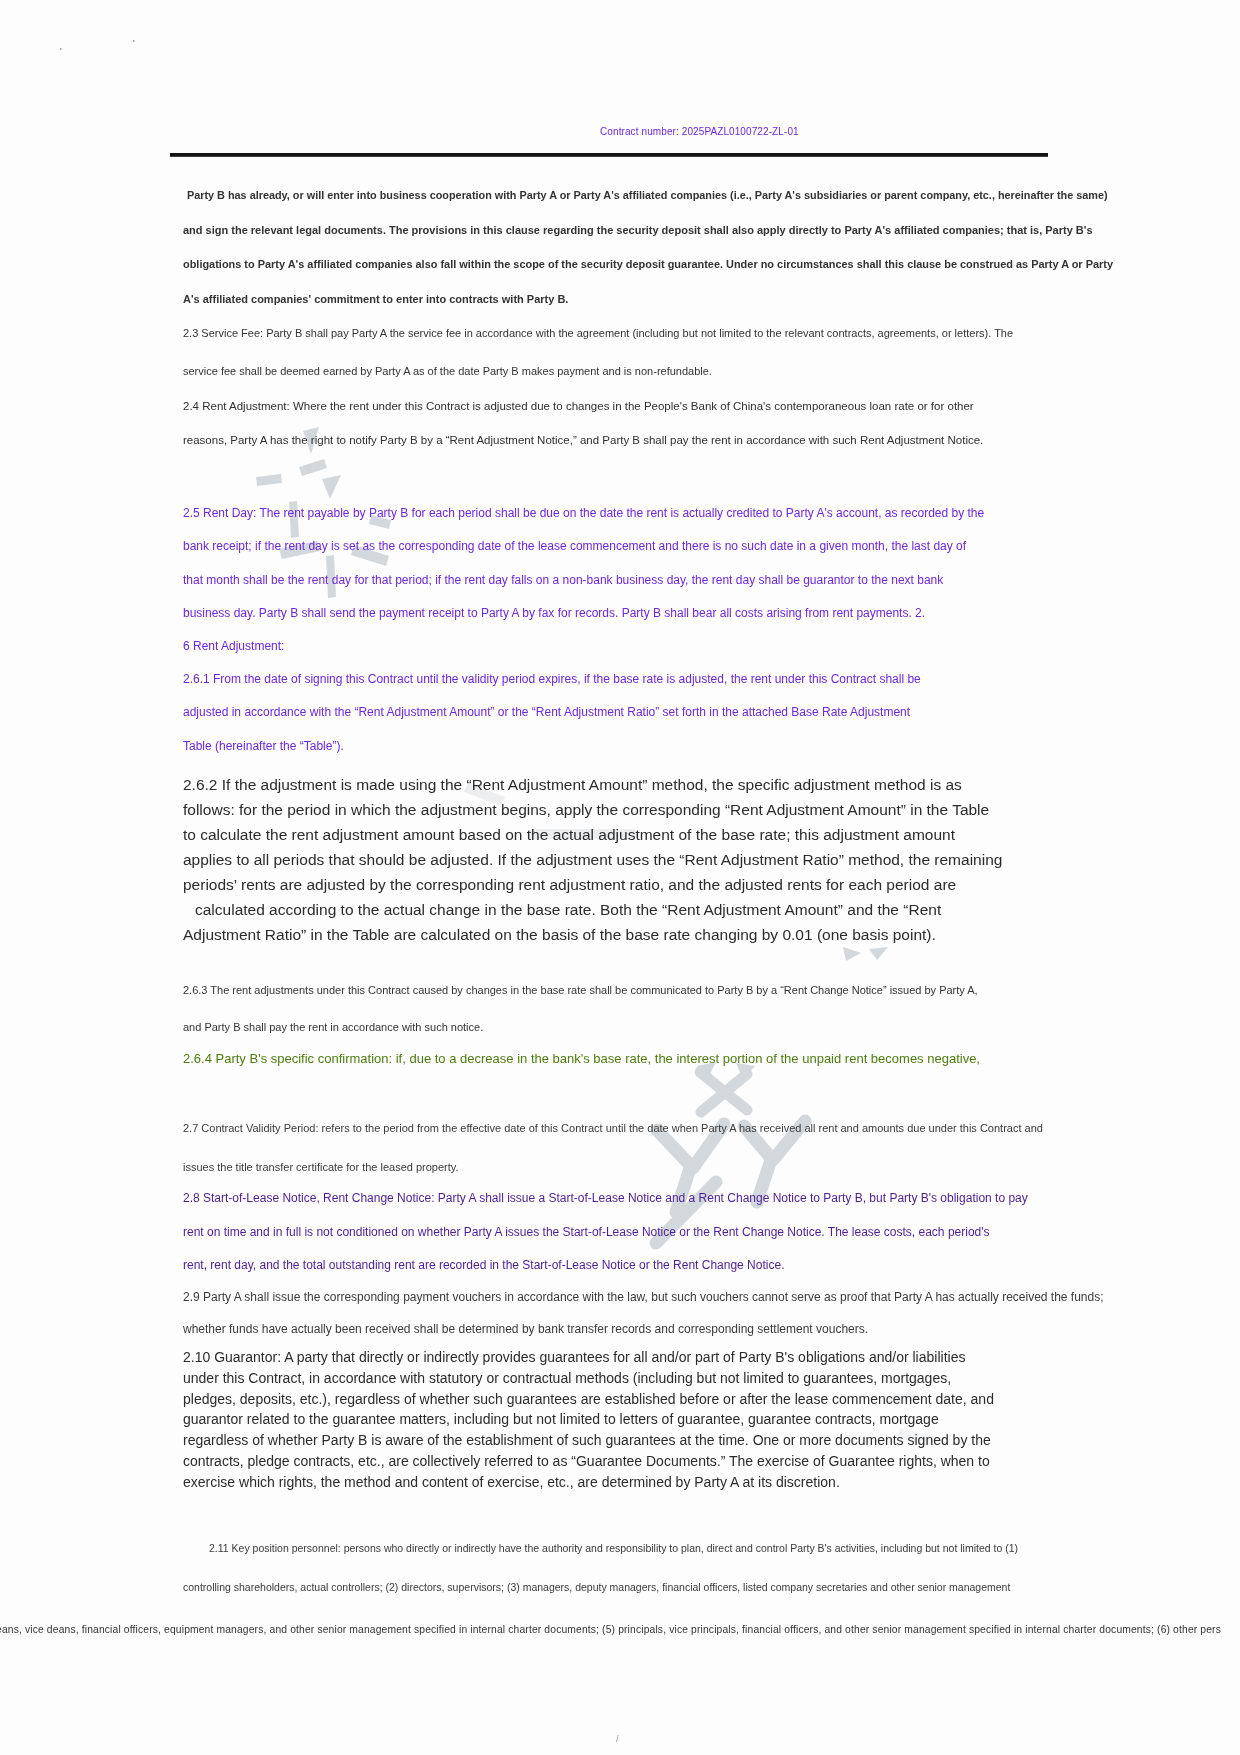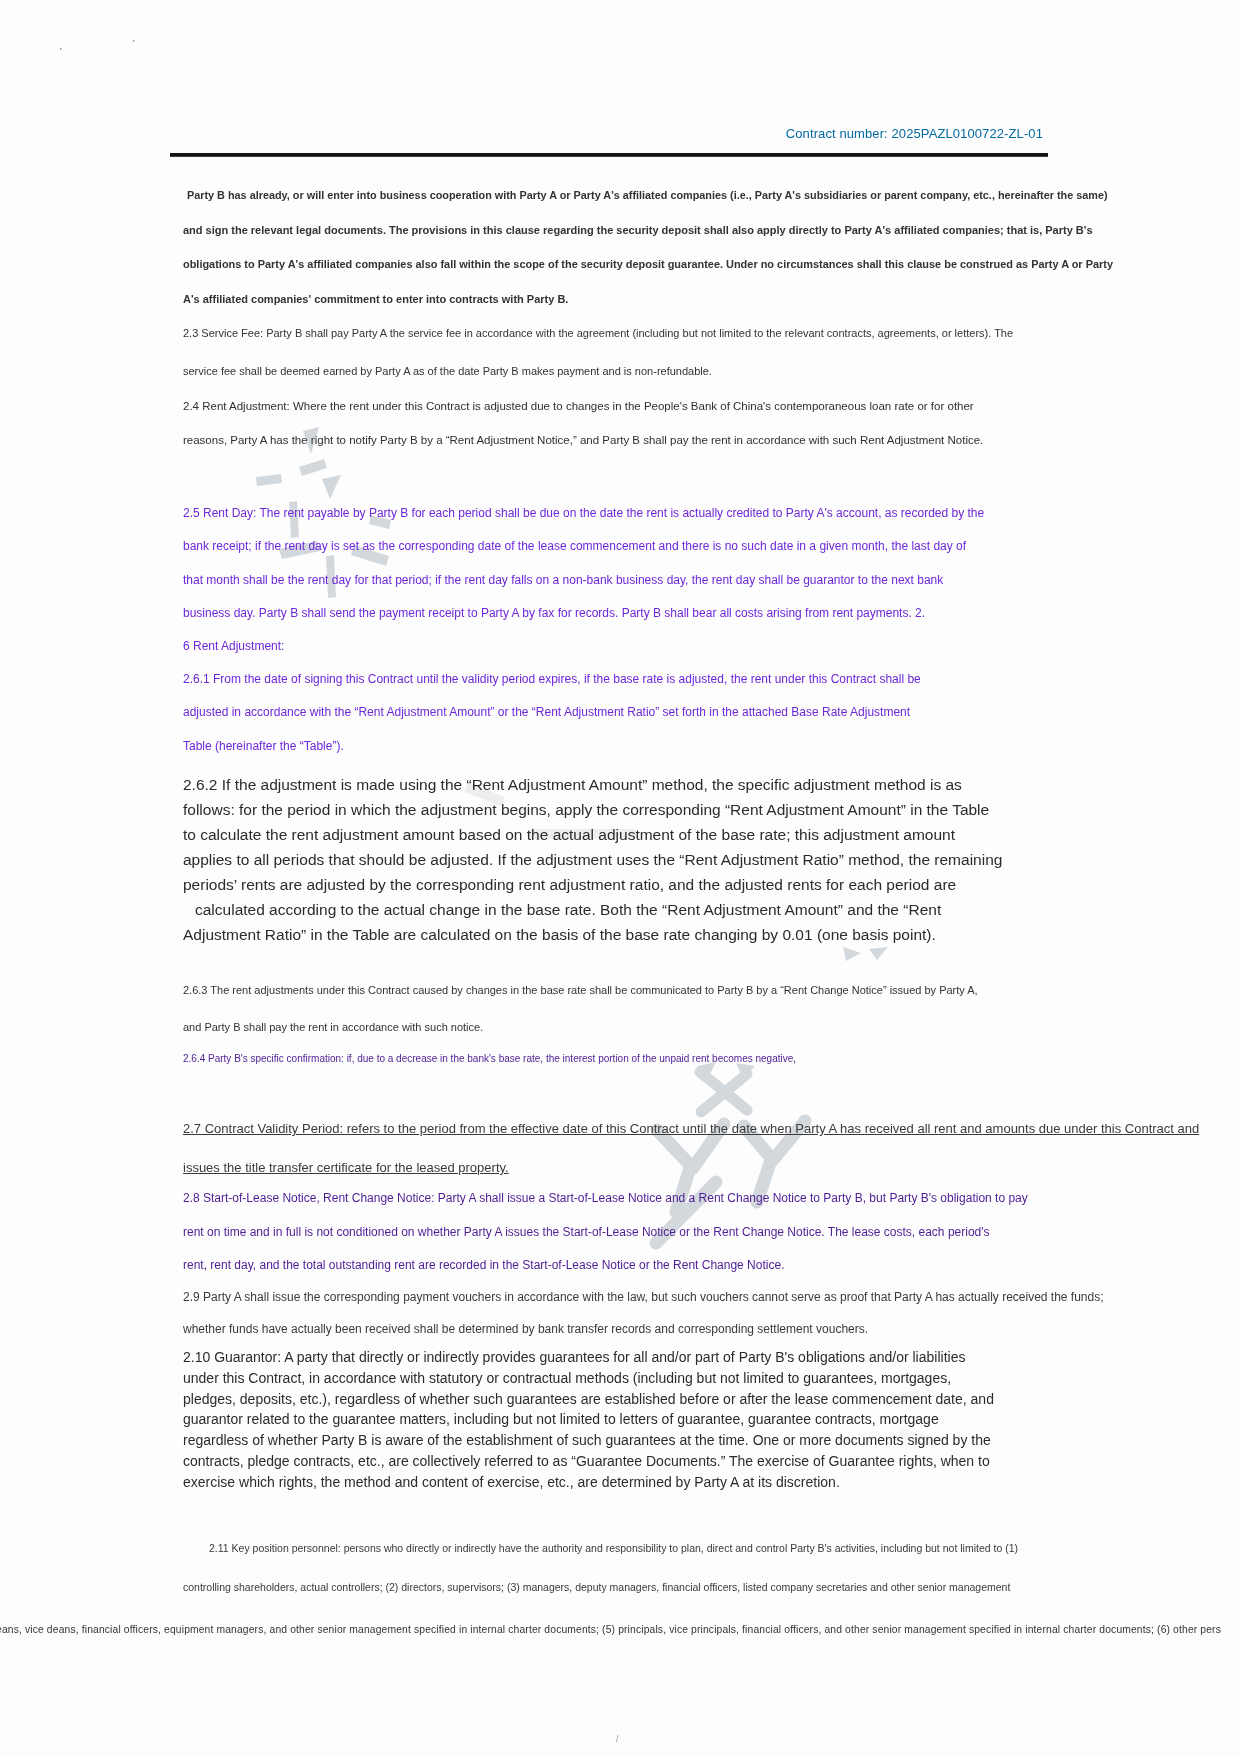--- a/index.html
+++ b/index.html
@@ -7,21 +7,21 @@
     position:relative;
     width:1240px;height:1755px;
     background:#fdfdfd;
     overflow:hidden;
     font-family:"Liberation Sans","DejaVu Sans",sans-serif;
     color:#2f2f2f;
   }
   #wm{position:absolute;left:0;top:0;width:1240px;height:1755px;pointer-events:none;}
   #hdr{
     position:absolute;left:600px;top:126px;width:443px;
-    text-align:right;font-size:13px;color:#0369a1;letter-spacing:.1px;
+    text-align:left;font-size:10px;color:#6d28d9;letter-spacing:.1px;
     white-space:nowrap;
   }
   #rule{
     position:absolute;left:170px;top:153px;width:878px;height:4px;
     background:linear-gradient(#141414 70%, #5a5a5a);
   }
   .para{position:absolute;left:183px;width:857px;}
   .ln{
     display:block;white-space:nowrap;
     transform-origin:0 50%;
@@ -29,22 +29,22 @@
   }
   .ind4{padding-left:4px;}
   .ind10{padding-left:12px;}
   .ind26{padding-left:26px;}
   .f-body  {font-size:11px;  line-height:34.5px;color:#333;font-weight:bold;}
   .f-23    {font-size:11px;  line-height:37.5px;color:#333;}
   .f-24    {font-size:11.5px;line-height:34px;  color:#303030;}
   .f-25    {font-size:12px;  line-height:33.4px;color:#6d28d9;}
   .f-262   {font-size:15.5px;line-height:25px;  color:#2b2b2b;}
   .f-263   {font-size:11px;  line-height:36.5px;color:#333;}
-  .f-264   {font-size:10px;  line-height:35px;  color:#4c1d95;}
-  .f-27    {font-size:13px;line-height:39px;  color:#3a3a3a;text-decoration:underline;}
+  .f-264   {font-size:13px;  line-height:35px;  color:#4d7c0f;}
+  .f-27    {font-size:11px;line-height:39px;  color:#3a3a3a;}
   .f-28    {font-size:12px;  line-height:33.5px;color:#4c1d95;text-align:center;}
   .f-29    {font-size:12px;line-height:31.5px;color:#3a3a3a;}
   .f-210   {font-size:14px;  line-height:20.8px;color:#2b2b2b;}
   .f-211   {font-size:10.5px;line-height:38.5px;color:#3a3a3a;}
   #overflow{
     position:absolute;left:-4px;top:1624px;
     font-size:10.3px;color:#333;letter-spacing:.15px;
     white-space:nowrap;
   }
   .speck{position:absolute;font-size:9px;color:#555;}

